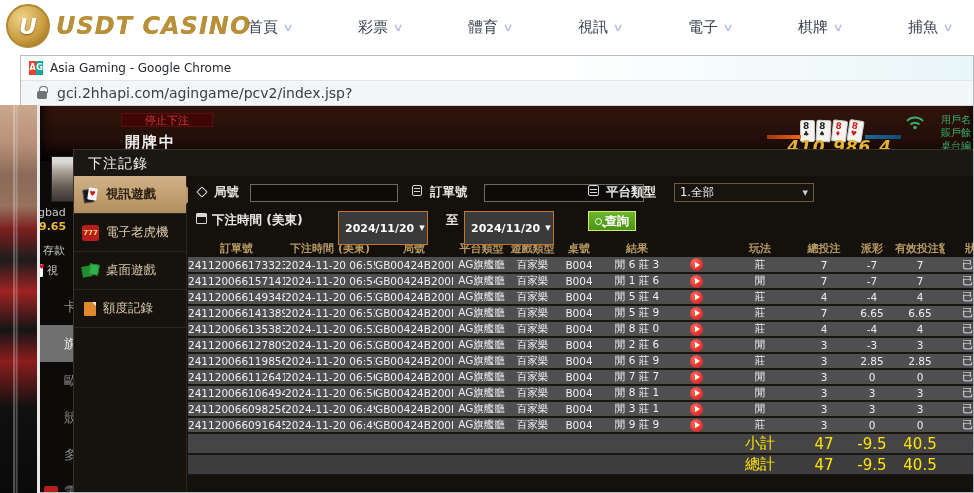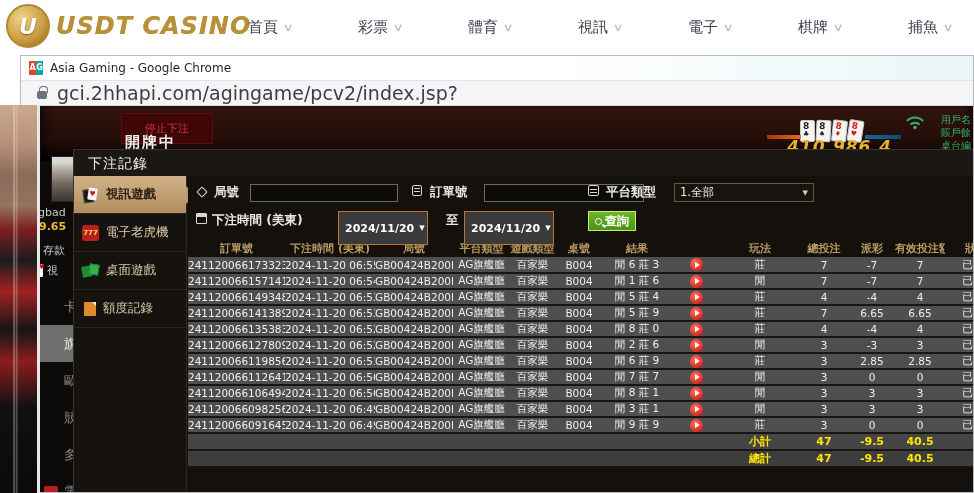--- a/index.html
+++ b/index.html
@@ -29,32 +29,32 @@
   .favicon { width:14px; height:14px; display:flex; font-weight:bold; }
   .favicon i { width:7px; height:14px; font-style:normal; color:#fff; font-size:8px; line-height:14px; text-align:center; }
   .favicon .fa { background:#e8432c; }
   .favicon .fg { background:#13a89e; }
   .win-title { font-size:12px; color:#24282c; }
   .url-bar { position:absolute; left:0; top:24px; right:0; height:26px; background:#f4f5f6; border-top:1px solid #e2e4e6;
     border-bottom:1px solid #d4d7d9; display:flex; align-items:center; padding-left:16px; gap:10px; }
   .lock-icon { width:10px; height:8px; background:#6f7377; border-radius:2px; position:relative; margin-top:4px; }
   .lock-icon::before { content:""; position:absolute; left:1.5px; top:-5px; width:7px; height:6px;
     border:1.5px solid #6f7377; border-bottom:none; border-radius:4px 4px 0 0; }
-  .url-text { font-size:19px; color:#3c4043; }
+  .url-text { font-size:14px; color:#3c4043; }
 
   
   .win-content { position:absolute; left:0; top:50px; right:0; bottom:0; background:#0d0b09; overflow:hidden; }
   .video-band { position:absolute; left:20px; top:0; right:0; height:55px;
     background:linear-gradient(180deg,#33140d,#200d08 70%,#140806);
     box-shadow:inset 0 -8px 14px #000; }
   .ag-logo { position:absolute; left:17px; top:5px; width:66px; height:36px;
     background:linear-gradient(135deg,#1470c0,#2fb0e8); display:flex; align-items:flex-end; justify-content:center; }
   .ag-logo b { color:#fff; font-size:22px; font-style:italic; line-height:30px; }
   .ag-logo em { color:#cfe8f8; font-size:4px; font-style:normal; position:absolute; right:2px; bottom:2px; }
-  .stop-bet { position:absolute; left:100px; top:7px; width:92px; height:31px; background:#3f0606;
+  .stop-bet { position:absolute; left:100px; top:7px; width:92px; height:14px; background:#3f0606;
     border:1px solid #5e0d0d; color:#d23737; font-size:11px; display:flex; align-items:center; justify-content:center; }
   .opening { position:absolute; left:104px; top:27px; color:#ececec; font-size:15px; font-weight:bold; letter-spacing:2px; }
   .avatar { position:absolute; left:30px; top:50px; width:33px; height:46px;
     background:linear-gradient(180deg,#d8d8d4 12%,#b0a89c 30%,#6a6158 65%,#3a3632); border:1px solid #222; }
   .uinfo { position:absolute; left:4px; color:#c8c8c8; font-size:11px; display:flex; align-items:center; gap:4px; }
   .person-icon { width:9px; height:9px; position:relative; }
   .person-icon::before { content:""; position:absolute; left:2.5px; top:0; width:4px; height:4px; border-radius:50%; background:#caa24c; }
   .person-icon::after { content:""; position:absolute; left:0; top:4.5px; width:9px; height:4.5px; border-radius:4px 4px 0 0; background:#caa24c; }
   .bag-icon { width:10px; height:10px; border-radius:50%; background:#caa24c; color:#2c2witness008; color:#2c2008;
     font-size:8px; line-height:10px; text-align:center; font-weight:bold; }
@@ -132,21 +132,21 @@
   .search-btn { position:absolute; left:400px; top:35px; width:48px; height:20px; background:linear-gradient(#6cb52c,#4a9414);
     border:1px solid #d8e86a; color:#fff; font-size:12px; font-weight:bold; display:flex; align-items:center; justify-content:center; gap:3px; cursor:pointer; }
   .mag-icon { width:7px; height:7px; border:1.5px solid #fff; border-radius:50%; position:relative; flex:none; }
   .mag-icon::after { content:""; position:absolute; left:6px; top:6px; width:4px; height:1.5px; background:#fff; transform:rotate(45deg); }
 
   
   table.bet { border-collapse:collapse; table-layout:fixed; width:819px; }
   table.bet th { color:#b69a62; font-size:11px; font-weight:bold; height:18px; white-space:nowrap; overflow:hidden; }
   table.bet td { background:#4f4f4f; color:#f0f0f0; font-size:10.5px; height:16px; text-align:center;
     border-bottom:2px solid #191511; white-space:nowrap; overflow:hidden; }
-  table.bet tr.sum td { background:#454545; color:#ffe400; font-weight:bold; font-size:11px; }
+  table.bet tr.sum td { background:#454545; color:#ffe400; font-weight:normal; font-size:15px; }
   table.bet tr.sum.grand td { background:#3d3d3d; }
   td.neg { color:#ff4a4a; } td.pos { color:#46e846; }
   td.status { color:#2fd42f; text-align:left; padding-left:4px; }
   .play-btn { display:inline-block; width:13px; height:13px; border-radius:50%; background:radial-gradient(circle at 35% 30%,#ff6a5a,#d80f0f);
     position:relative; vertical-align:middle; cursor:pointer; }
   .play-btn::after { content:""; position:absolute; left:5px; top:3.5px; border-left:5px solid #fff;
     border-top:3px solid transparent; border-bottom:3px solid transparent; }
 </style>
 </head>
 <body>

